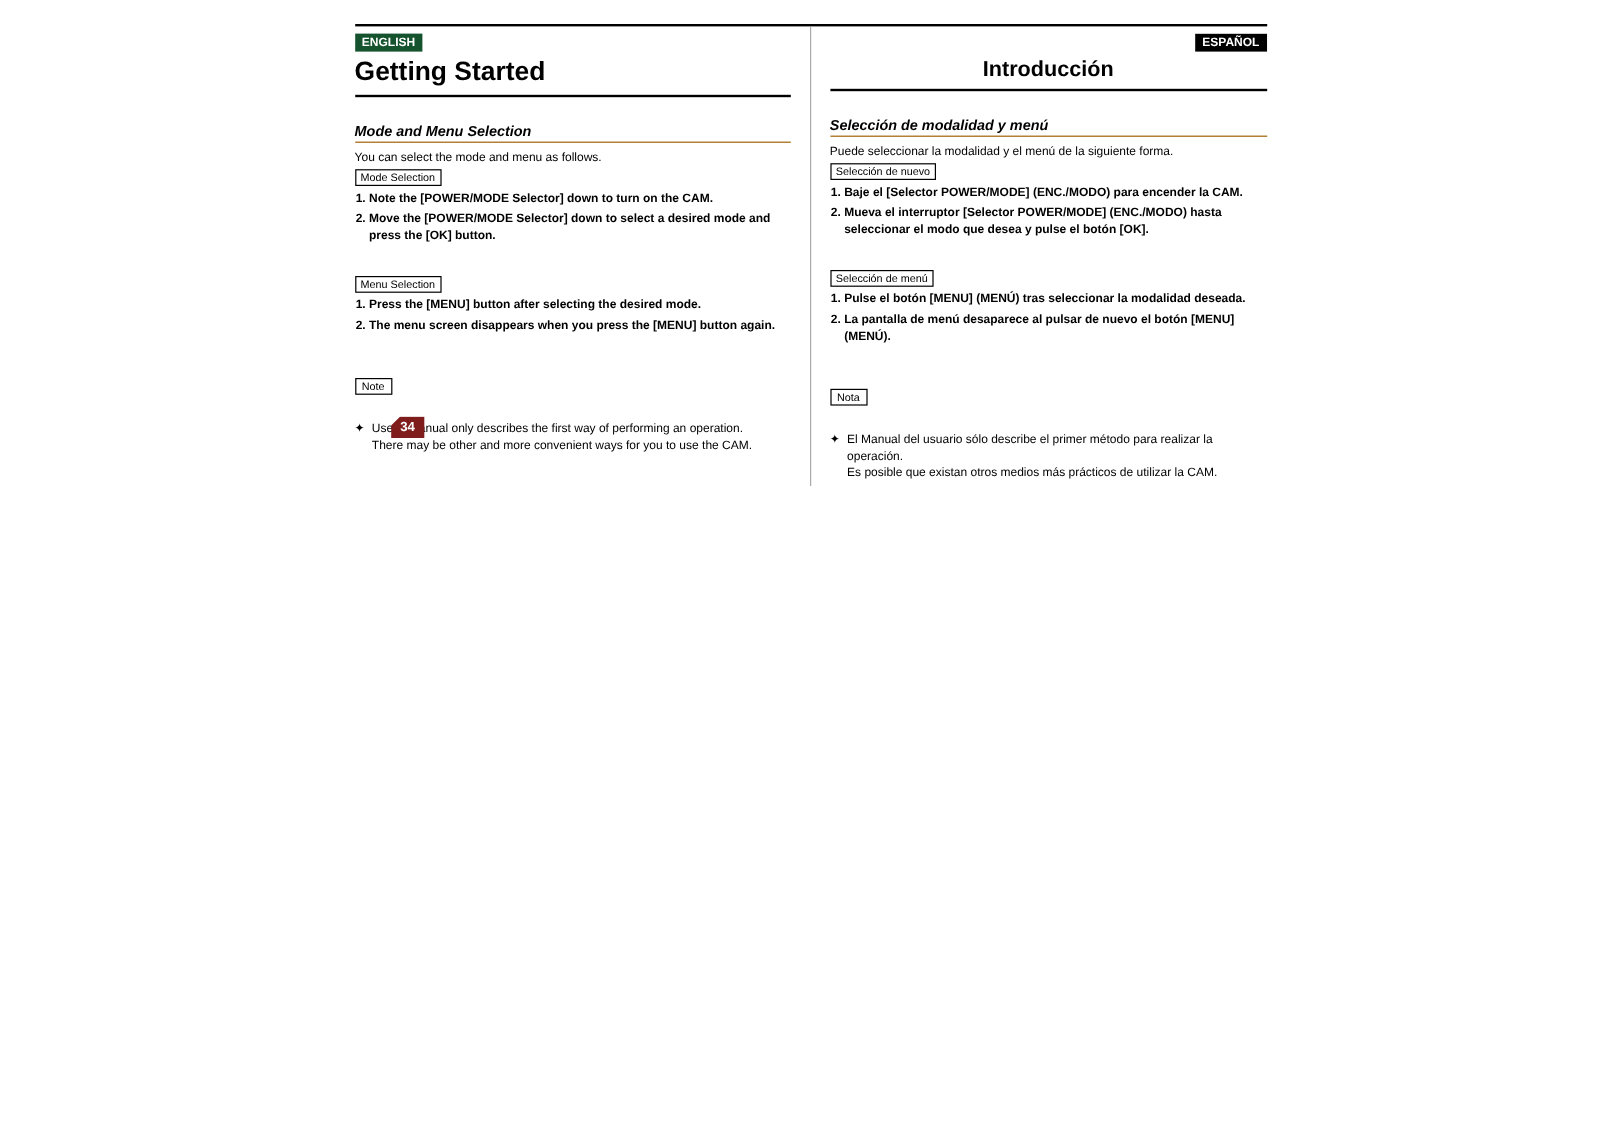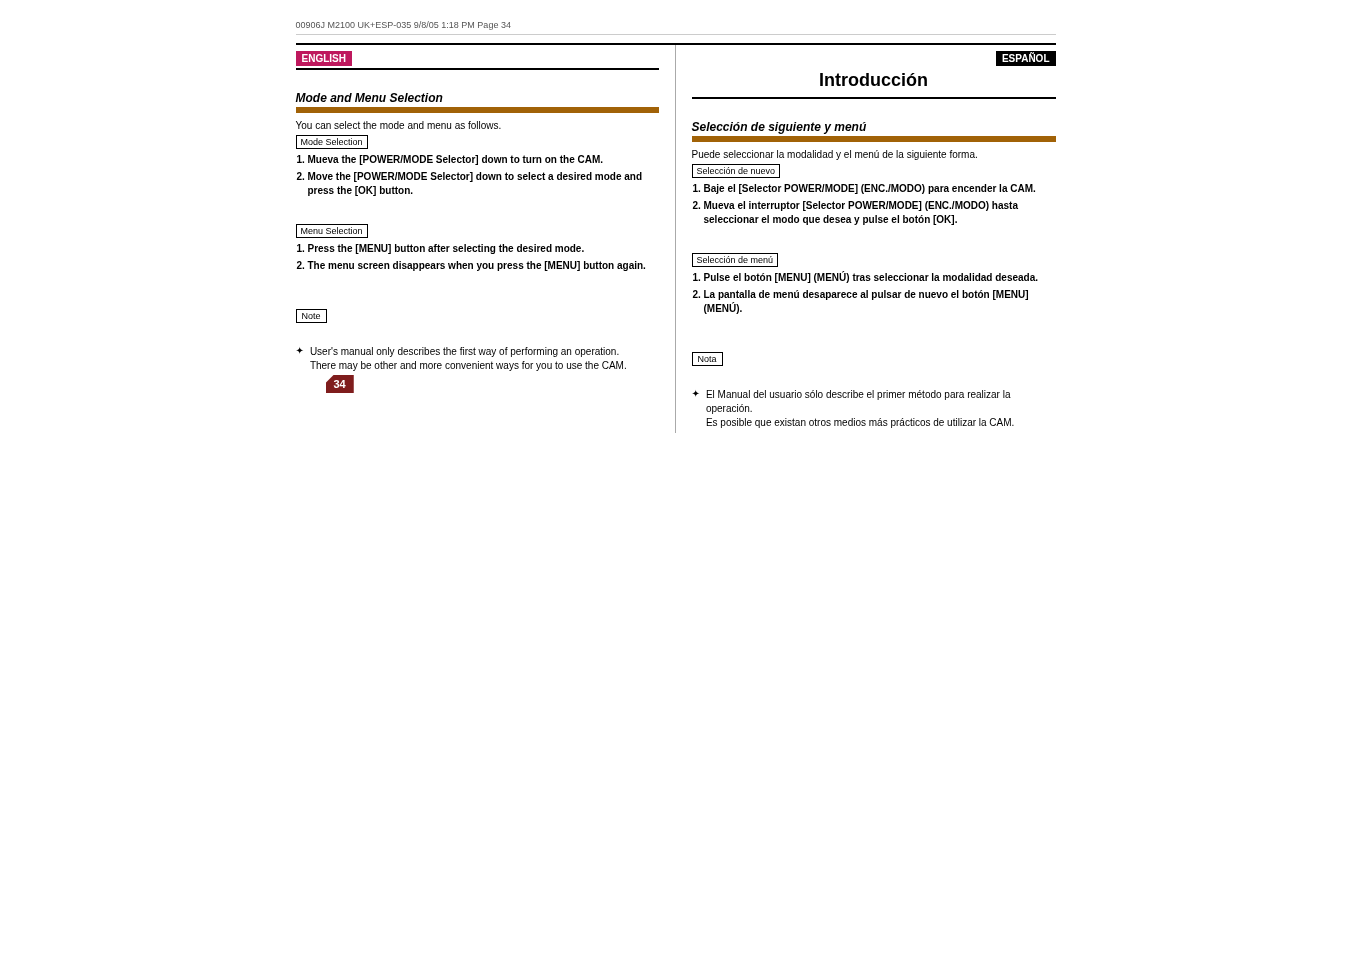--- a/index.html
+++ b/index.html
@@ -45,21 +45,21 @@
 
     .col-right {
       width: 50%;
       padding-left: 16px;
       padding-top: 6px;
     }
 
     
     .lang-badge {
       display: inline-block;
-      background: #be185d;
+      background: #14532d;
       color: #fff;
       font-size: 10px;
       font-weight: bold;
       padding: 2px 6px;
       margin-bottom: 2px;
     }
 
     .lang-badge-right {
       float: right;
       background: #000000;
@@ -91,21 +91,21 @@
       border: none;
       border-top: 2px solid #000;
       margin-bottom: 8px;
     }
 
     
     .subsection-heading {
       font-style: italic;
       font-size: 12px;
       font-weight: bold;
-      border-bottom: 6px solid #a16207;
+      border-bottom: 1px solid #a16207;
       padding-bottom: 2px;
       margin-bottom: 6px;
       margin-top: 21px;
     }
 
     .body-text {
       font-size: 10px;
       margin-bottom: 2px;
       line-height: 1.4;
     }
@@ -177,39 +177,39 @@
 
     .col-right-header {
       overflow: hidden;
     }
   </style>
 </head>
 <body>
 
 <div class="page-container">
 
-  <div class="doc-ref">00906J M2100 UK+ESP-035   9/8/05  1:18 PM   Page  34</div>
 
   <div class="two-col">
 
     <div class="col-left">
 
       <span class="lang-badge">ENGLISH</span>
 
+      <div class="section-title-en">Getting Started</div>
       <hr class="title-divider">
 
       <div class="subsection-heading">Mode and Menu Selection</div>
 
       <div class="body-text">You can select the mode and menu as follows.</div>
 
       
       <div class="label-box">Mode Selection</div>
 
       <ol class="numbered-list">
-        <li>Mueva the [POWER/MODE Selector] down to turn on the CAM.</li>
+        <li>Note the [POWER/MODE Selector] down to turn on the CAM.</li>
         <li>Move the [POWER/MODE Selector] down to select a desired mode and press the [OK] button.</li>
       </ol>
 
       <div class="spacer"></div>
       <div class="spacer"></div>
 
       
       <div class="label-box">Menu Selection</div>
 
       <ol class="numbered-list">
@@ -236,21 +236,21 @@
 
     <div class="col-right">
 
       <div class="col-right-header">
         <span class="lang-badge-right">ESPAÑOL</span>
       </div>
 
       <div class="section-title-es">Introducción</div>
       <hr class="title-divider">
 
-      <div class="subsection-heading">Selección de siguiente y menú</div>
+      <div class="subsection-heading">Selección de modalidad y menú</div>
 
       <div class="body-text">Puede seleccionar la modalidad y el menú de la siguiente forma.</div>
 
       
       <div class="label-box">Selección de nuevo</div>
 
       <ol class="numbered-list">
         <li>Baje el [Selector POWER/MODE] (ENC./MODO) para encender la CAM.</li>
         <li>Mueva el interruptor [Selector POWER/MODE] (ENC./MODO) hasta seleccionar el modo que desea y pulse el botón [OK].</li>
       </ol>

